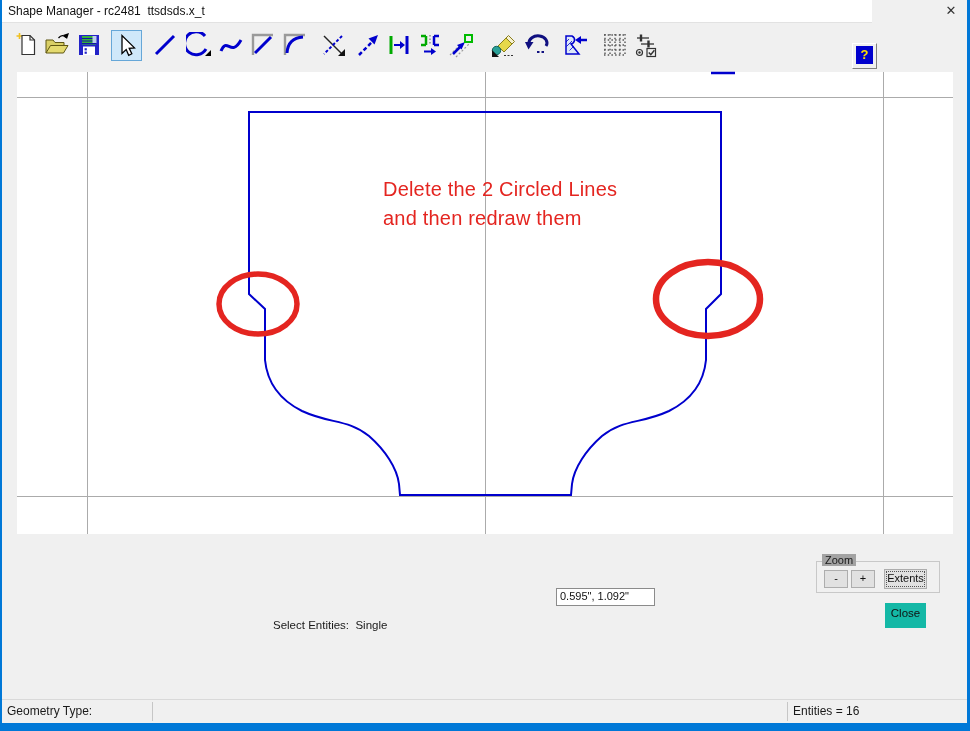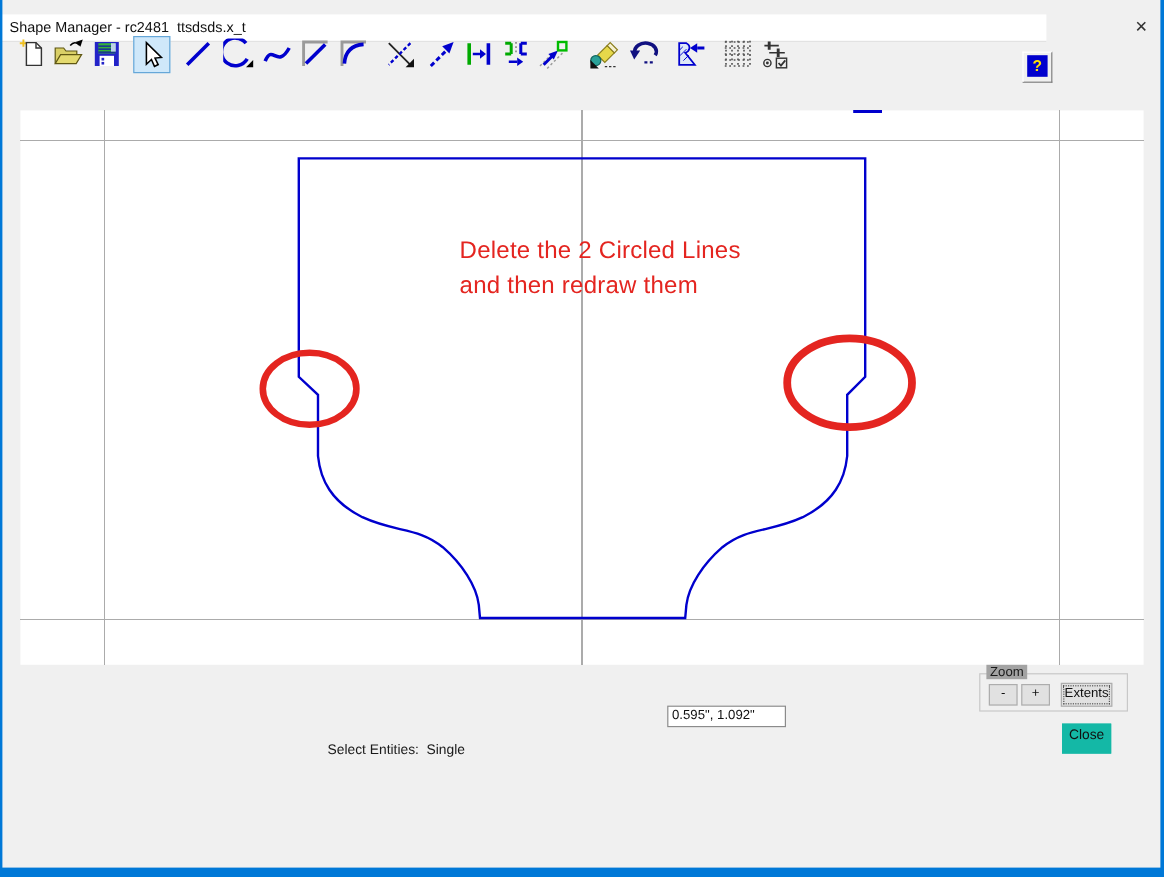--- a/index.html
+++ b/index.html
@@ -1,36 +1,36 @@
 <!DOCTYPE html>
 <html><head>
 <meta charset="utf-8">
 <style>
   html,body{margin:0;padding:0;background:#fff;}
   #window{position:relative;width:970px;height:731px;background:#f0f0f0;
           font-family:"Liberation Sans",sans-serif;overflow:hidden;}
   
-  .titlebar{position:absolute;left:0;top:12px;width:872px;height:22px;background:#ffffff;
+  .titlebar{position:absolute;left:0;top:0;width:872px;height:22px;background:#ffffff;
             border-bottom:1px solid #e2e2e2;}
   .title-text{position:absolute;left:8px;top:0;height:22px;line-height:22px;
               font-size:12px;color:#111;white-space:pre;}
   .close-x{position:absolute;left:936px;top:0;width:30px;height:22px;text-align:center;
            line-height:22px;font-size:13px;color:#333;cursor:pointer;}
   
   .layer{position:absolute;left:0;top:0;width:970px;height:731px;}
   .tool{position:absolute;top:32px;width:26px;height:26px;cursor:pointer;}
   .select-box{position:absolute;left:111px;top:30px;width:29px;height:29px;
               background:#cfe8fa;border:1px solid #66a7d8;cursor:pointer;}
   .select-box svg{position:absolute;left:1px;top:1px;}
   .help-btn{position:absolute;left:852px;top:43px;width:23px;height:24px;background:#f0f0f0;
             border:1px solid;border-color:#ffffff #808080 #808080 #ffffff;cursor:pointer;}
   .help-inner{margin:2px auto 0 auto;width:17px;height:18px;background:#0000cd;
               color:#ffe000;font-weight:bold;font-size:13px;text-align:center;line-height:18px;}
   
-  .canvas-area{position:absolute;left:0;top:84px;width:852px;height:473px;background:#f0f0f0;}
+  .canvas-area{position:absolute;left:0;top:64px;width:852px;height:473px;background:#f0f0f0;}
   .canvas-white{position:absolute;left:17px;top:8px;width:936px;height:462px;background:#ffffff;}
   .canvas-svg{position:absolute;left:0;top:0;}
   .annotation{position:absolute;left:383px;top:111px;font-size:20px;line-height:29px;
               color:#e42520;letter-spacing:0.2px;}
   
   .se-label{position:absolute;left:273px;top:589px;font-size:11.5px;color:#1a1a1a;white-space:pre;margin-top:30px;}
   .coord-box{position:absolute;left:556px;top:588px;width:94px;height:15px;background:#fff;
              border:1px solid #8b8b8b;font-size:11px;color:#111;padding:1px 0 0 3px;}
   .groupbox{position:absolute;left:816px;top:561px;width:122px;height:30px;
             border:1px solid #c8c8c8;}
@@ -238,17 +238,23 @@
     <div class="coord-box">0.595", 1.092"</div>
 
     <div class="groupbox"></div>
     <span class="groupbox-label">Zoom</span>
     <div class="wbtn btn-minus">-</div>
     <div class="wbtn btn-plus">+</div>
     <div class="wbtn btn-extents">Extents</div>
     <div class="wbtn btn-close">Close</div>
   </div>
 
+  <div class="statusbar">
+    <span class="status-text" style="left:7px">Geometry Type:</span>
+    <div class="status-div" style="left:152px"></div>
+    <div class="status-div" style="left:787px"></div>
+    <span class="status-text" style="left:793px">Entities = 16</span>
+  </div>
 
   <div class="b-left"></div>
   <div class="b-right"></div>
   <div class="b-bottom"></div>
 </div>
 
 </body></html>

